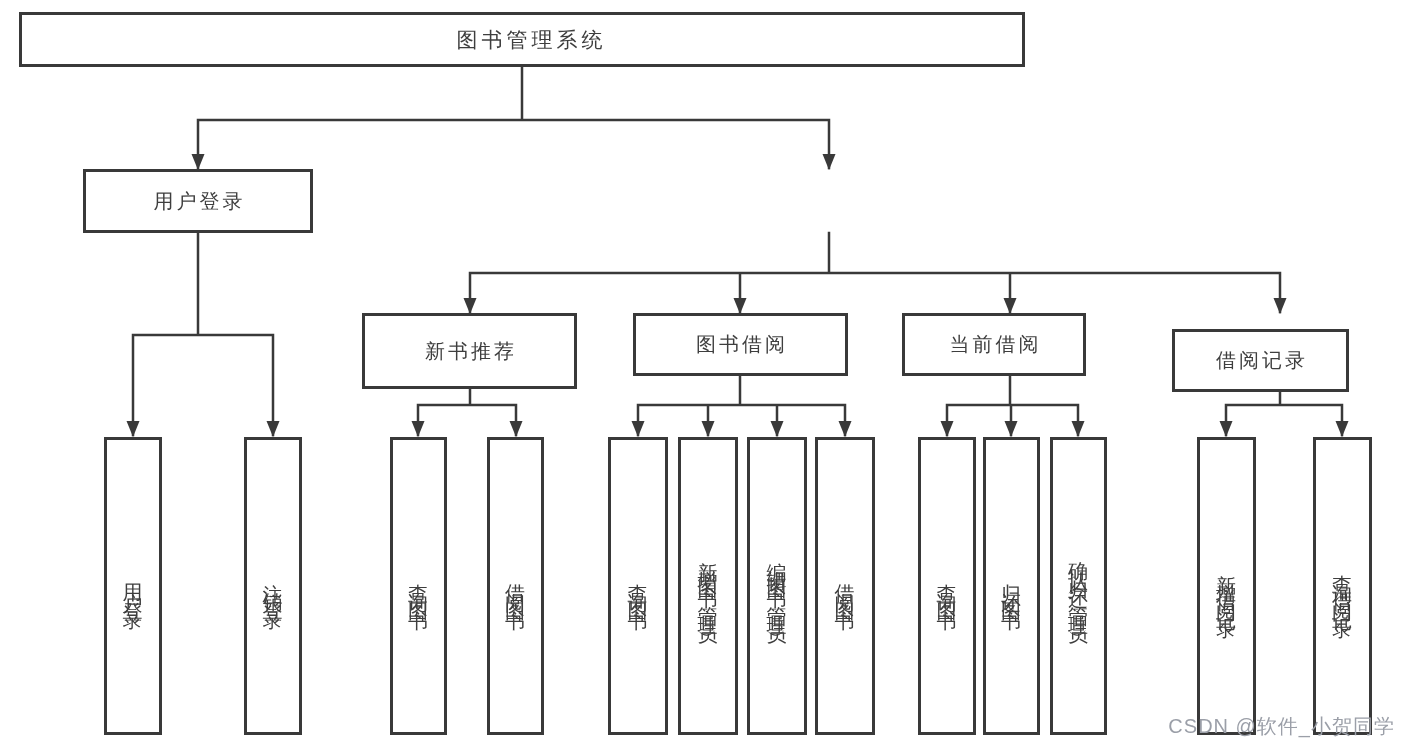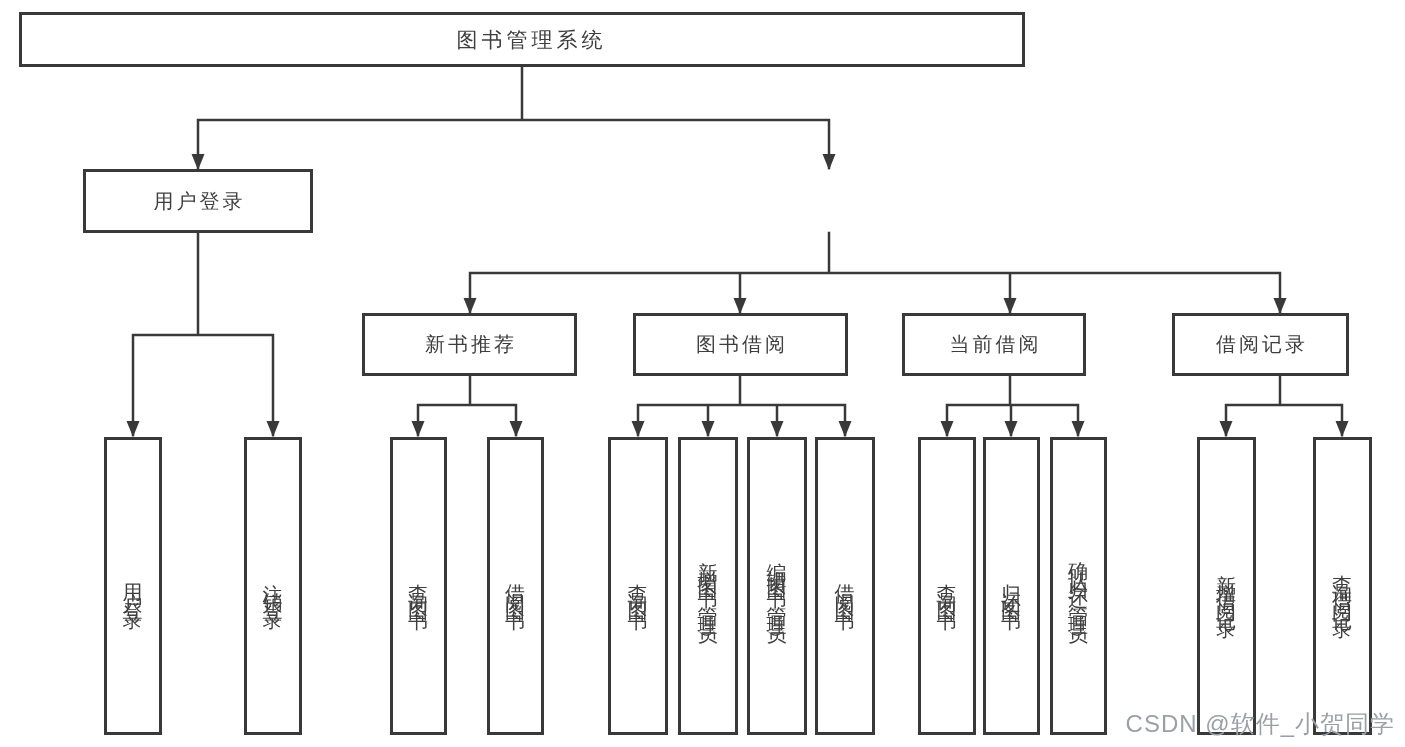--- a/index.html
+++ b/index.html
@@ -42,21 +42,21 @@
     writing-mode:vertical-rl;
     text-orientation:mixed;
     font-size:20px;
     letter-spacing:9px;
     line-height:1;
     white-space:nowrap;
   }
   .watermark {
     position:absolute;
     right:10px; bottom:7px;
-    font-size:24px;
+    font-size:20px;
     letter-spacing:1px;
     color:#9b9fa8;
     z-index:5;
     white-space:nowrap;
   }
 </style>
 </head>
 <body>
 
 <div class="canvas">
@@ -98,30 +98,30 @@
     </svg>
 
   <div class="node root-node" style="left:19px;top:12px;width:1006px;height:55px">
     <span class="htext">图书管理系统</span>
   </div>
 
   <div class="node" style="left:83px;top:169px;width:230px;height:64px">
     <span class="htext">用户登录</span>
   </div>
 
-  <div class="node" style="left:362px;top:313px;width:215px;height:63px">
+  <div class="node" style="left:362px;top:313px;width:215px;height:76px">
     <span class="htext">新书推荐</span>
   </div>
   <div class="node" style="left:633px;top:313px;width:215px;height:63px">
     <span class="htext">图书借阅</span>
   </div>
   <div class="node" style="left:902px;top:313px;width:184px;height:63px">
     <span class="htext">当前借阅</span>
   </div>
-  <div class="node" style="left:1172px;top:313px;width:177px;height:63px">
+  <div class="node" style="left:1172px;top:329px;width:177px;height:63px">
     <span class="htext">借阅记录</span>
   </div>
 
   <div class="node" style="left:104px;top:437px;width:58px;height:298px">
     <span class="vtext">用户登录</span>
   </div>
   <div class="node" style="left:244px;top:437px;width:58px;height:298px">
     <span class="vtext">注销登录</span>
   </div>
 

